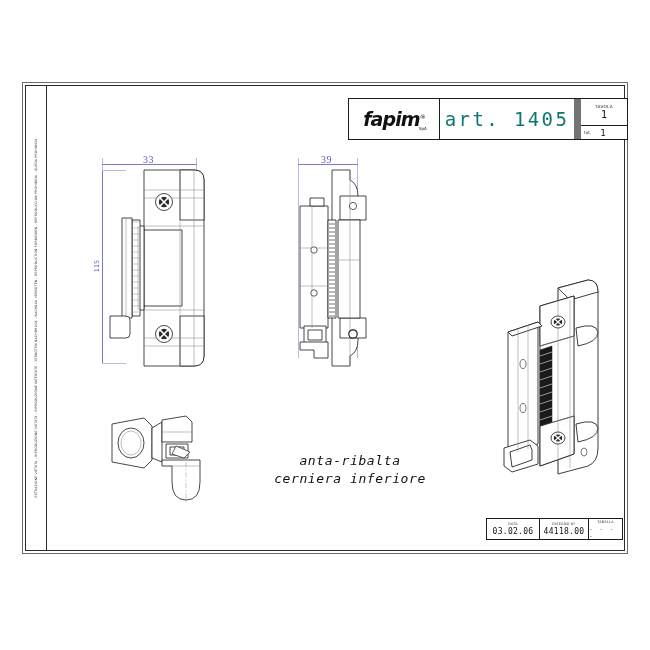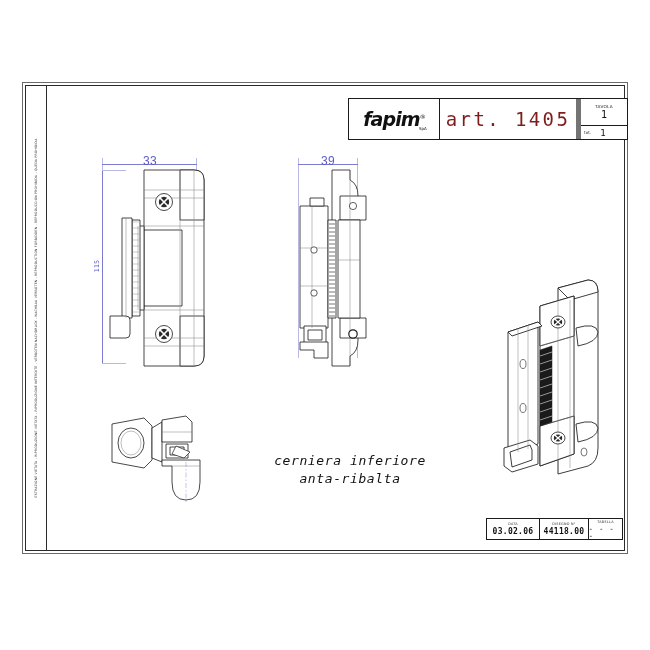--- a/index.html
+++ b/index.html
@@ -31,54 +31,54 @@
   .tb-logo{width:90px;border-right:1px solid #1b1b1b;display:flex;
      align-items:center;justify-content:center;position:relative;}
   .logo-txt{font-family:"DejaVu Sans",sans-serif;font-weight:bold;
      font-style:italic;font-size:19px;letter-spacing:-.9px;color:#111;
      position:relative;}
   .logo-txt sup{font-size:6px;vertical-align:super;font-style:normal;
      font-weight:normal;}
   .logo-sub{position:absolute;right:-2px;bottom:-1px;font-size:4px;
      font-style:normal;font-weight:normal;letter-spacing:0;color:#111;}
   .tb-art{flex:1;display:flex;align-items:center;justify-content:center;
-     border-right:5px solid #737373;font-size:19px;letter-spacing:2.4px;
-     color:#7f1d1d;}
+     border-right:7px solid #737373;font-size:19px;letter-spacing:2.4px;
+     color:#0f766e;}
   .tb-tav{width:46px;display:flex;flex-direction:column;}
   .tav-top{flex:1;border-bottom:1px solid #1b1b1b;display:flex;
      flex-direction:column;align-items:center;justify-content:center;}
   .tav-lbl{font-size:4.2px;letter-spacing:.3px;color:#222;
      font-family:"DejaVu Sans",sans-serif;}
   .tav-val{font-size:10px;color:#111;line-height:1.1;}
   .tav-bot{height:13px;display:flex;align-items:center;
      padding-left:3px;gap:9px;}
   .tot-lbl{font-size:4.2px;color:#222;font-family:"DejaVu Sans",sans-serif;}
   .tot-val{font-size:9px;color:#111;}
 
   
   .datablock{position:absolute;left:486px;top:518px;width:137px;height:22px;
      border:1px solid #1b1b1b;box-sizing:border-box;display:flex;background:#fff;}
   .db-cell{display:flex;flex-direction:column;align-items:center;
      justify-content:center;border-right:1px solid #1b1b1b;}
   .db-cell:last-child{border-right:none;}
   .db-c1{width:52px;} .db-c2{width:48px;text-align:right;} .db-c3{flex:1;}
   .db-lbl{font-size:3.4px;letter-spacing:.25px;color:#333;
      font-family:"DejaVu Sans",sans-serif;margin-bottom:1px;}
-  .db-val{font-size:8px;color:#111;letter-spacing:.3px;font-weight:bold;}
+  .db-val{font-size:8px;color:#111;letter-spacing:.3px;}
   .db-val.dots{font-size:6px;letter-spacing:1.6px;color:#555;}
 
   
   .caption{position:absolute;left:255px;top:452px;width:190px;
      text-align:center;color:#111;line-height:1.42;}
   .cap-l{font-size:13px;letter-spacing:.6px;display:block;}
   .cap-l.italic{font-style:italic;}
 
   
-  .dim{position:absolute;color:#5b5bc8;font-size:12px;letter-spacing:.4px;
-       font-family:Liberation Sans, sans-serif;}
+  .dim{position:absolute;color:#5b5bc8;font-size:10px;letter-spacing:.4px;
+       font-family:Liberation Serif, serif;}
   .dimline{position:absolute;background:#7b7bd0;}
   .dimline.h{height:1px;}
   .dimline.v{width:1px;}
   .ext{position:absolute;background:#b9b9e6;}
   .ext.v{width:1px;} .ext.h{height:1px;}
   .dim-vert{position:absolute;color:#5b5bc8;font-size:6.5px;
      font-family:"DejaVu Sans",sans-serif;
      transform:rotate(-90deg);transform-origin:center center;}
 
   svg{display:block;}
@@ -341,22 +341,22 @@
       <ellipse cx="62" cy="162" rx="4.2" ry="3.6" fill="#2a2a2a"></ellipse>
       <path d="M58.5 158.8 L65.5 165.2 M65.5 158.8 L58.5 165.2" stroke="#fff" stroke-width="1.3"></path>
     </g>
 
     <ellipse cx="27" cy="88" rx="3" ry="4.5" fill="#fff" stroke="#1b1b1b" stroke-width="0.6"></ellipse>
     <ellipse cx="27" cy="132" rx="3" ry="4.5" fill="#fff" stroke="#1b1b1b" stroke-width="0.6"></ellipse>
     <ellipse cx="88" cy="176" rx="3" ry="4" fill="#fff" stroke="#1b1b1b" stroke-width="0.6"></ellipse>
   </svg>
 
   <div class="caption">
+    <span class="cap-l italic">anta-ribalta</span>
     <span class="cap-l italic">cerniera inferiore</span>
-    <span class="cap-l italic">anta-ribalta</span>
   </div>
 
   <div class="datablock">
     <div class="db-cell db-c1">
       <span class="db-lbl">DATA</span>
       <span class="db-val">03.02.06</span>
     </div>
     <div class="db-cell db-c2">
       <span class="db-lbl">DISEGNO N°</span>
       <span class="db-val">44118.00</span>

